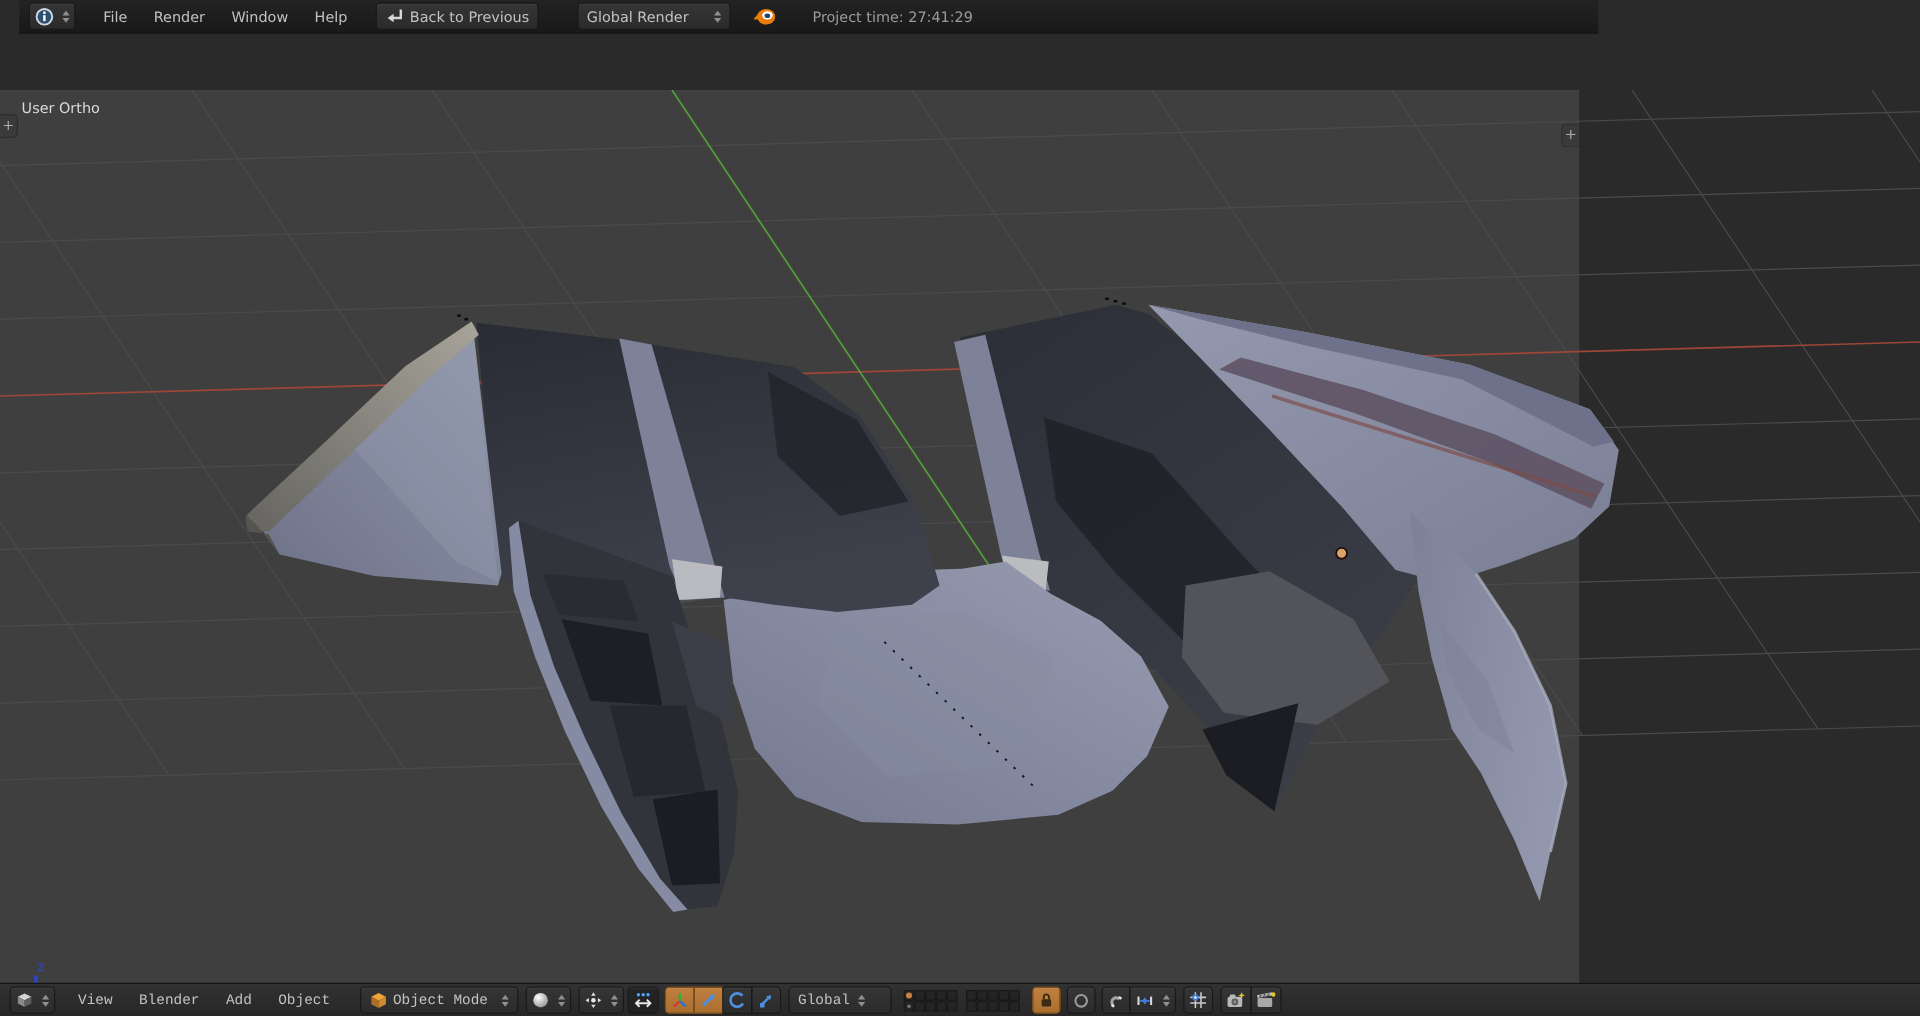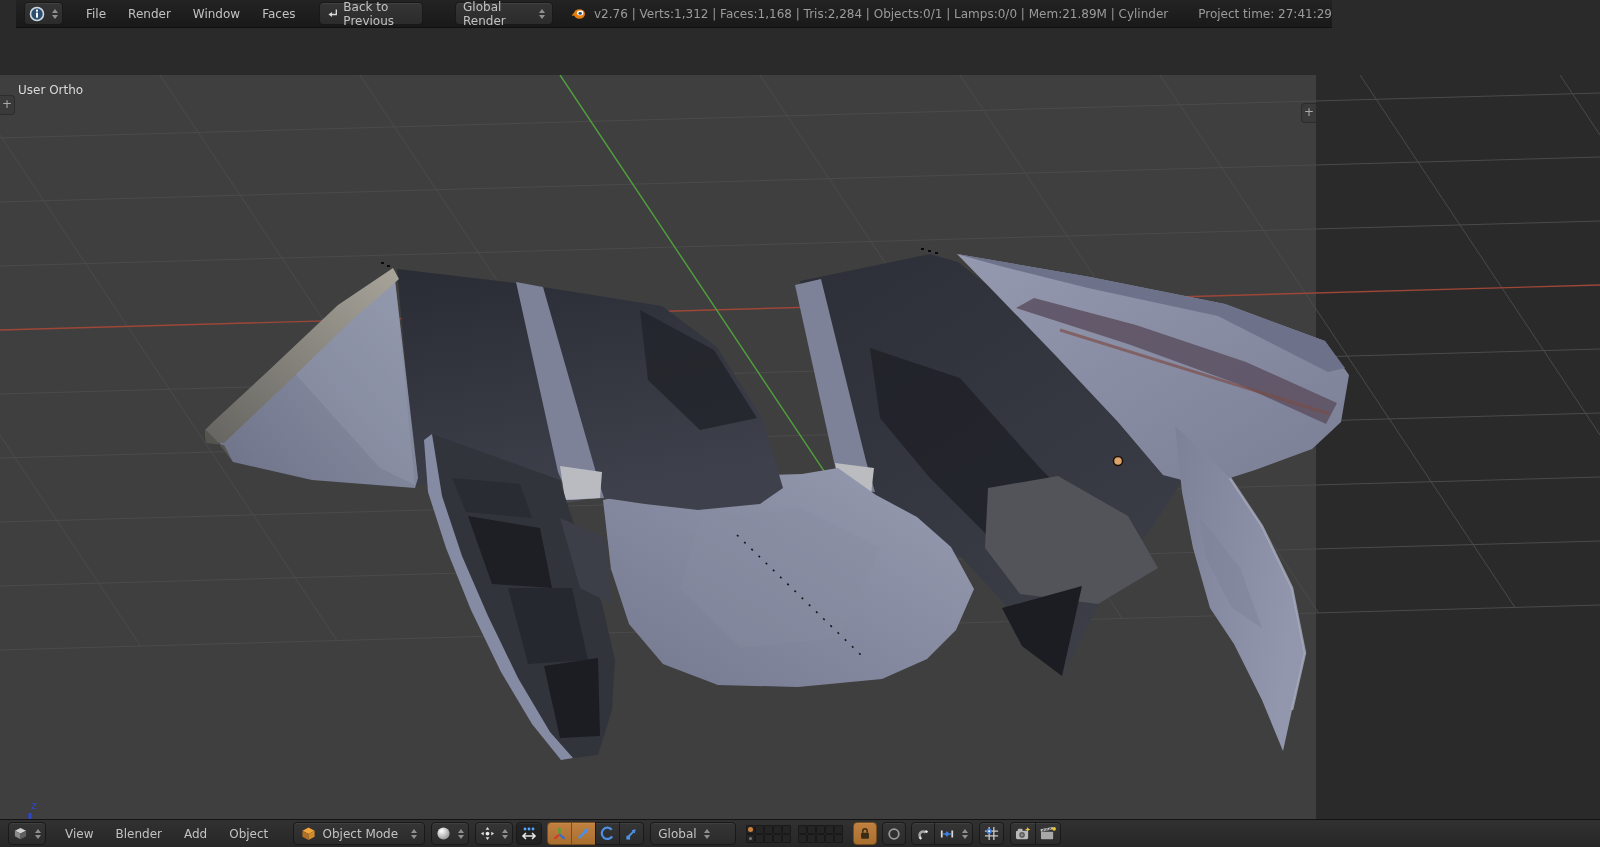--- a/index.html
+++ b/index.html
@@ -5,21 +5,21 @@
   html,body{margin:0;padding:0;background:#2a2a2a;}
   body{width:1600px;height:847px;position:relative;overflow:hidden;
        font-family:"DejaVu Sans","Liberation Sans",sans-serif;
        -webkit-font-smoothing:antialiased;}
   
   .topbar{position:absolute;top:0;left:16px;width:1316px;height:27px;
           background:linear-gradient(#232323,#191919);border-bottom:1px solid #101010;
           display:flex;align-items:center;color:#bdbdbd;font-size:12px;z-index:30;}
   .bottombar{position:absolute;bottom:0;left:0;width:1600px;height:27px;
           background:linear-gradient(#313131,#272727);border-top:1px solid #141414;
-          display:flex;align-items:center;color:#bdbdbd;font-size:12px;z-index:30;}
+          display:flex;align-items:center;color:#bdbdbd;font-size:12px;z-index:30;font-family:Liberation Mono, monospace;}
   .menu-item{padding:0 11px;color:#c2c2c2;cursor:default;}
   .btn{background:linear-gradient(#353535,#2b2b2b);border:1px solid #191919;
        border-radius:4px;height:21px;display:inline-flex;align-items:center;
        padding:0 7px;box-shadow:inset 0 1px 0 rgba(255,255,255,.06);color:#c2c2c2;}
   .btn.icon-only{padding:0 4px;}
   .btn.active{background:linear-gradient(#c08040,#a96f2f);border-color:#7a4e1c;color:#1d1409;}
   .btn.pressed{background:linear-gradient(#242424,#202020);}
   .grp{display:inline-flex;}
   .grp .btn{border-radius:0;margin-left:-1px;}
   .grp .btn:first-child{border-radius:4px 0 0 4px;margin-left:0;}
@@ -60,42 +60,41 @@
       <rect x="7" y="3.6" width="2" height="2" fill="#ffffff"></rect>
     </svg>
     <span class="ud">
         <i class="up"></i>
         <i class="dn"></i>
       </span>
   </span>
   <span class="menu-item" style="margin-left:12px">File</span>
   <span class="menu-item">Render</span>
   <span class="menu-item">Window</span>
-  <span class="menu-item">Faces</span>
+  <span class="menu-item">Help</span>
   <span class="btn" style="margin-left:12px">
     <svg width="15" height="13" viewBox="0 0 15 13" style="margin-right:6px">
       <path d="M13 1 v7 H5" fill="none" stroke="#d8d8d8" stroke-width="2"></path>
       <path d="M7 4.5 L2 8 L7 11.5 Z" fill="#d8d8d8"></path>
     </svg>
     <span>Back to Previous</span>
   </span>
   <span class="btn" style="margin-left:32px;width:112px;justify-content:space-between">
     <span>Global Render</span>
     <span class="ud">
         <i class="up"></i>
         <i class="dn"></i>
       </span>
   </span>
   <svg width="20" height="18" viewBox="0 0 20 18" style="margin-left:18px">
     <ellipse cx="11.5" cy="9" rx="7.5" ry="6.5" fill="#e87d0d"></ellipse>
     <path d="M1 11 Q5 5 11 5 L8 9 Q5 12 1 11Z" fill="#e87d0d"></path>
     <ellipse cx="12.5" cy="7.8" rx="4.4" ry="3.4" fill="#ffffff"></ellipse>
     <ellipse cx="12.5" cy="8.2" rx="2.4" ry="1.9" fill="#20486b"></ellipse>
   </svg>
-  <span class="stats">v2.76 | Verts:1,312 | Faces:1,168 | Tris:2,284 | Objects:0/1 | Lamps:0/0 | Mem:21.89M | Cylinder</span>
   <span class="ptime">Project time: 27:41:29</span>
 </div>
 
 <div class="viewport">
   <svg id="scene" width="1600" height="793" viewBox="0 27 1600 793">
     <defs>
       <linearGradient id="gWing" x1="0" y1="0" x2="1" y2="1">
         <stop offset="0" stop-color="#9599af"></stop>
           <stop offset="1" stop-color="#7a7f95"></stop>
       </linearGradient>

